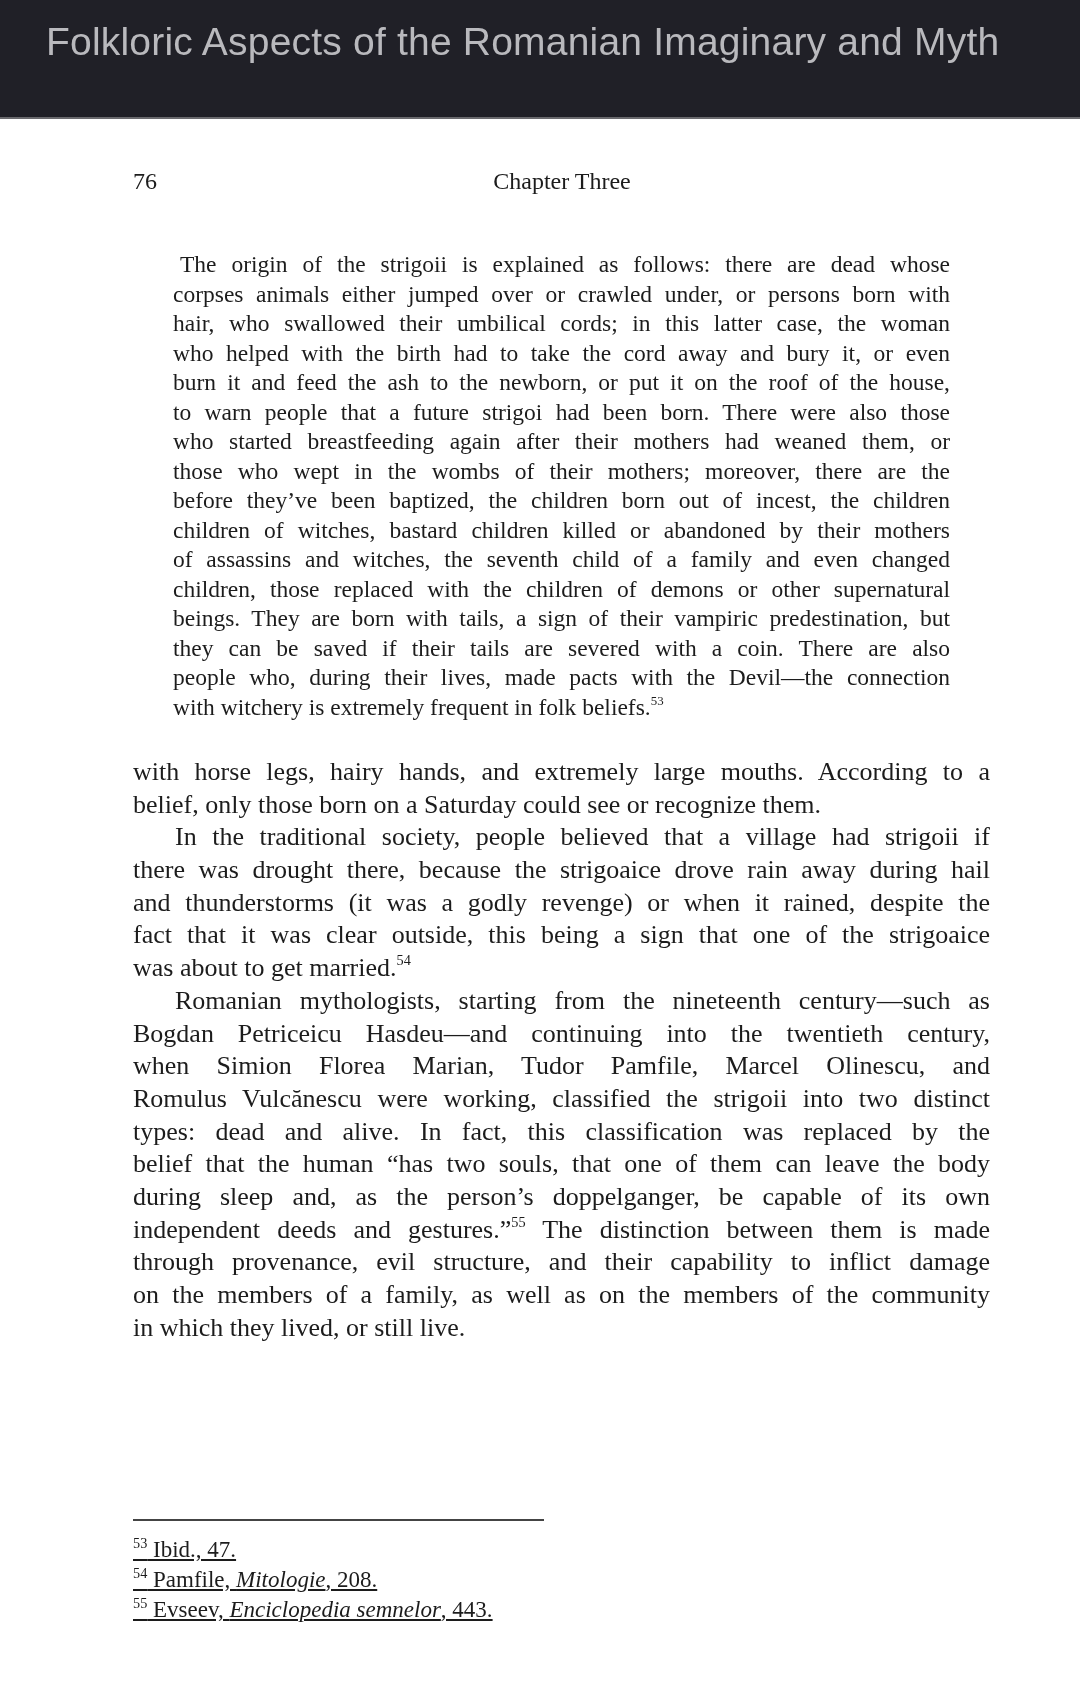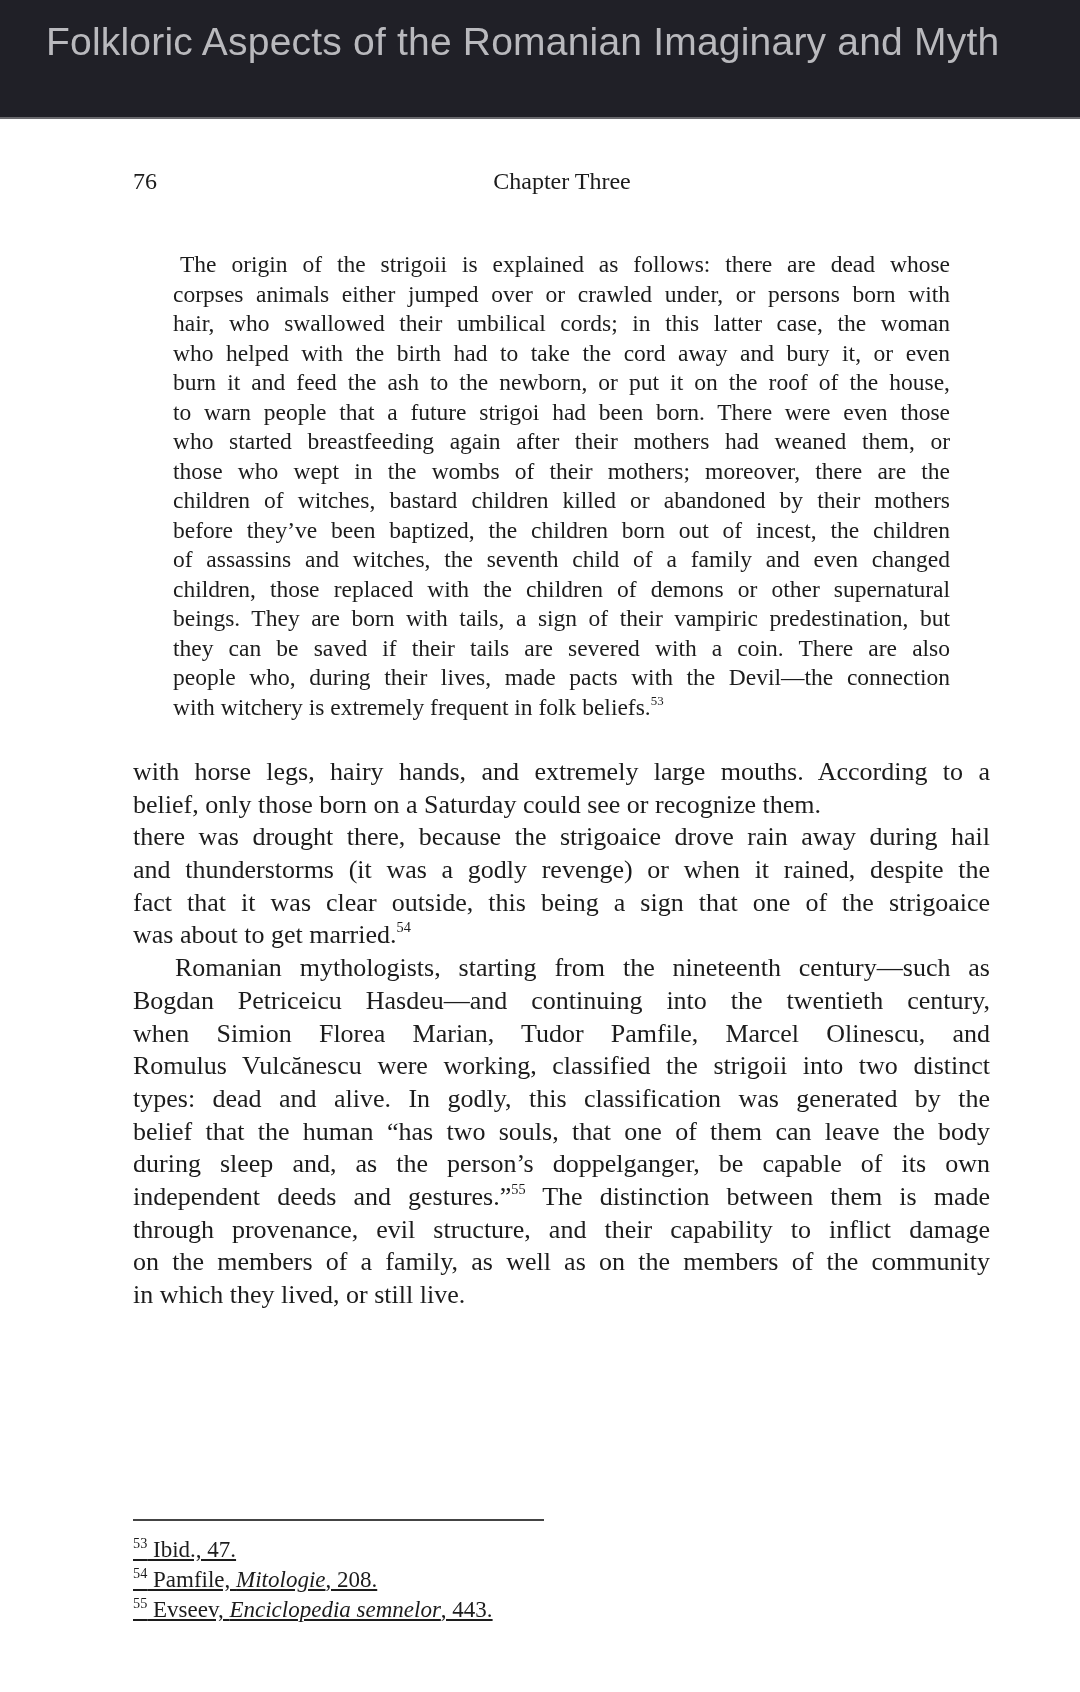--- a/index.html
+++ b/index.html
@@ -40,50 +40,51 @@
 
 <div class="runhead-num">76</div>
 <div class="runhead-title">Chapter Three</div>
 
 <div class="block">
   <div class="line indent">The origin of the strigoii is explained as follows: there are dead whose</div>
   <div class="line">corpses animals either jumped over or crawled under, or persons born with</div>
   <div class="line">hair, who swallowed their umbilical cords; in this latter case, the woman</div>
   <div class="line">who helped with the birth had to take the cord away and bury it, or even</div>
   <div class="line">burn it and feed the ash to the newborn, or put it on the roof of the house,</div>
-  <div class="line">to warn people that a future strigoi had been born. There were even those</div>
+  <div class="line">to warn people that a future strigoi had been born. There were also those</div>
   <div class="line">who started breastfeeding again after their mothers had weaned them, or</div>
   <div class="line">those who wept in the wombs of their mothers; moreover, there are the</div>
+  <div class="line">before they’ve been baptized, the children born out of incest, the children</div>
   <div class="line">children of witches, bastard children killed or abandoned by their mothers</div>
-  <div class="line">before they’ve been baptized, the children born out of incest, the children</div>
   <div class="line">of assassins and witches, the seventh child of a family and even changed</div>
   <div class="line">children, those replaced with the children of demons or other supernatural</div>
   <div class="line">beings. They are born with tails, a sign of their vampiric predestination, but</div>
   <div class="line">they can be saved if their tails are severed with a coin. There are also</div>
   <div class="line">people who, during their lives, made pacts with the Devil—the connection</div>
   <div class="line last"><span>with witchery is extremely frequent in folk beliefs.</span><sup>53</sup></div>
 </div>
 
 <div class="body">
   <div>
     <div class="line">with horse legs, hairy hands, and extremely large mouths. According to a</div>
     <div class="line last">belief, only those born on a Saturday could see or recognize them.</div>
   </div>
   <div>
+    <div class="line indent">In the traditional society, people believed that a village had strigoii if</div>
     <div class="line">there was drought there, because the strigoaice drove rain away during hail</div>
     <div class="line">and thunderstorms (it was a godly revenge) or when it rained, despite the</div>
     <div class="line">fact that it was clear outside, this being a sign that one of the strigoaice</div>
     <div class="line last"><span>was about to get married.</span><sup>54</sup></div>
   </div>
   <div>
     <div class="line indent">Romanian mythologists, starting from the nineteenth century—such as</div>
     <div class="line">Bogdan Petriceicu Hasdeu—and continuing into the twentieth century,</div>
     <div class="line">when Simion Florea Marian, Tudor Pamfile, Marcel Olinescu, and</div>
     <div class="line">Romulus Vulcănescu were working, classified the strigoii into two distinct</div>
-    <div class="line">types: dead and alive. In godly, this classification was generated by the</div>
+    <div class="line">types: dead and alive. In fact, this classification was replaced by the</div>
     <div class="line">belief that the human “has two souls, that one of them can leave the body</div>
     <div class="line">during sleep and, as the person’s doppelganger, be capable of its own</div>
     <div class="line"><span>independent deeds and gestures.”</span><sup>55</sup><span> The distinction between them is made</span></div>
     <div class="line">through provenance, evil structure, and their capability to inflict damage</div>
     <div class="line">on the members of a family, as well as on the members of the community</div>
     <div class="line last">in which they lived, or still live.</div>
   </div>
 </div>
 
 <div class="fn-rule"></div>

